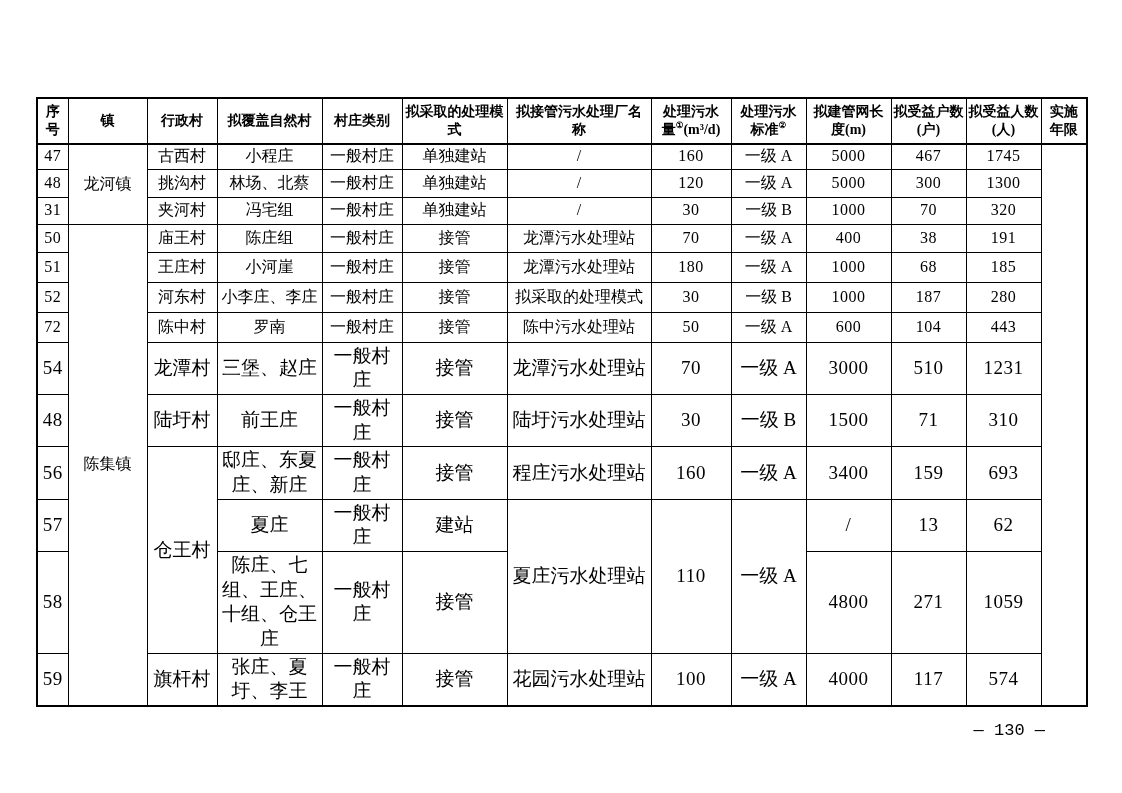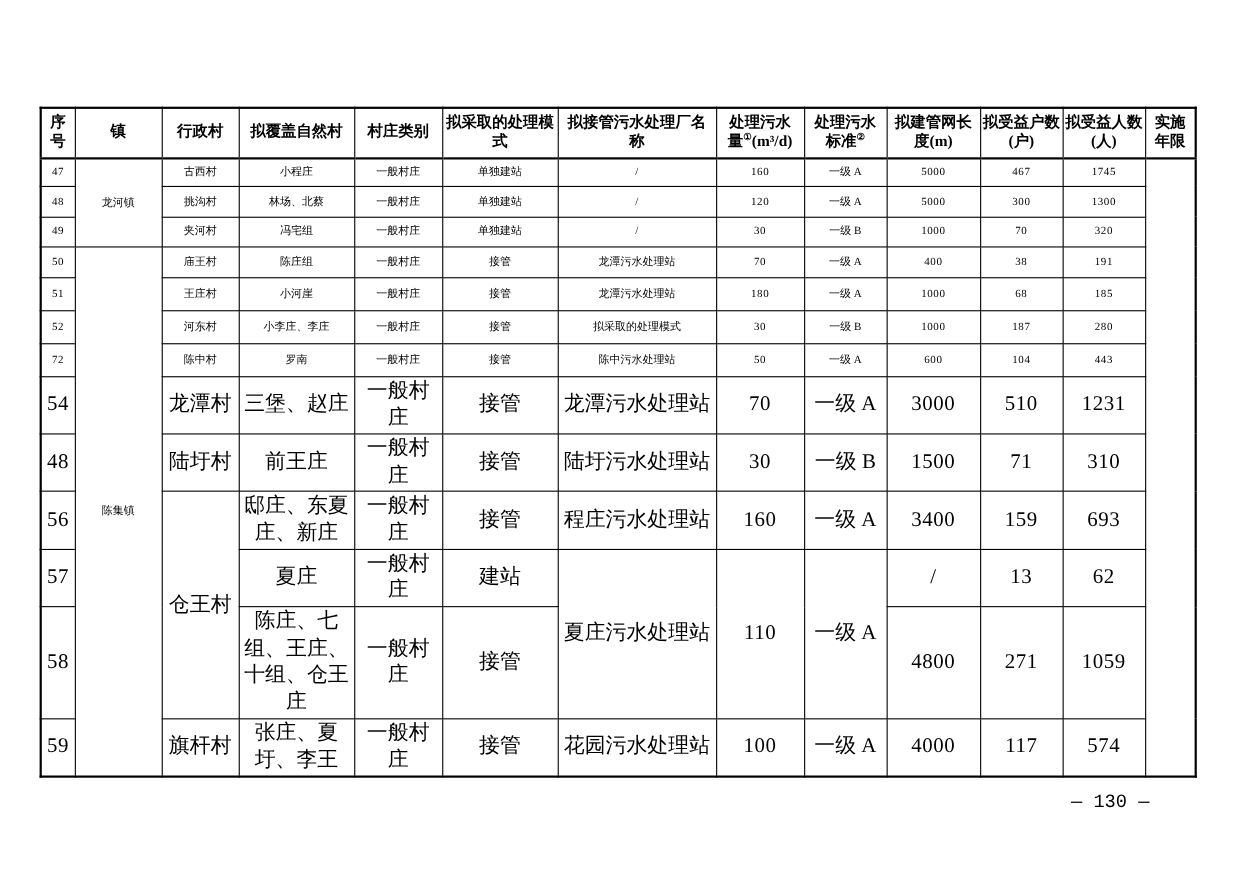--- a/index.html
+++ b/index.html
@@ -27,21 +27,21 @@
     line-height: 1.3;
     overflow: hidden;
   }
   .plan-table thead th {
     font-weight: bold;
     font-size: 14px;
     border-bottom: 2px solid #000;
     height: 46px;
     padding: 1px 2px;
   }
-  .plan-table tr.sm { font-size: 10px; }
+  .plan-table tr.sm { font-size: 16px; }
   .plan-table tr.lg { font-size: 19px; }
   .plan-table td.num { letter-spacing: 0.5px; }
   .hline { display: block; }
   sup.circ {
     font-size: 62%;
     vertical-align: super;
     line-height: 0;
   }
   .page-number {
     position: absolute;
@@ -123,21 +123,21 @@
       <td>一般村庄</td>
       <td>单独建站</td>
       <td>/</td>
       <td class="num">120</td>
       <td>一级 A</td>
       <td class="num">5000</td>
       <td class="num">300</td>
       <td class="num">1300</td>
     </tr>
     <tr class="sm" style="height:27px">
-      <td class="num">49</td>
+      <td class="num">31</td>
       <td>夹河村</td>
       <td>冯宅组</td>
       <td>一般村庄</td>
       <td>单独建站</td>
       <td>/</td>
       <td class="num">30</td>
       <td>一级 B</td>
       <td class="num">1000</td>
       <td class="num">70</td>
       <td class="num">320</td>

